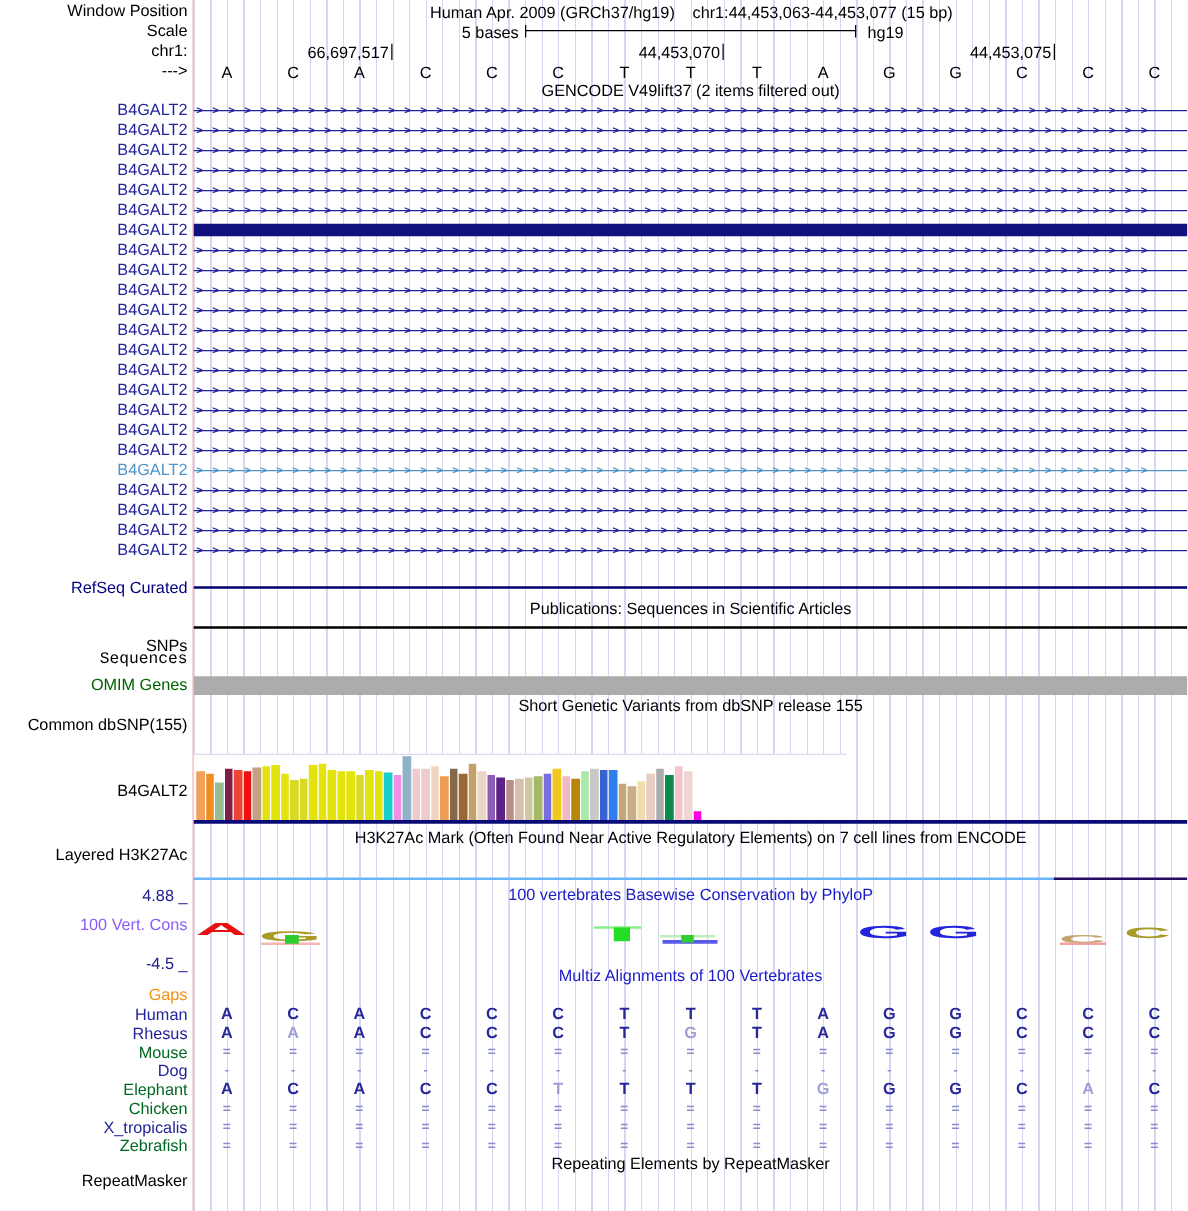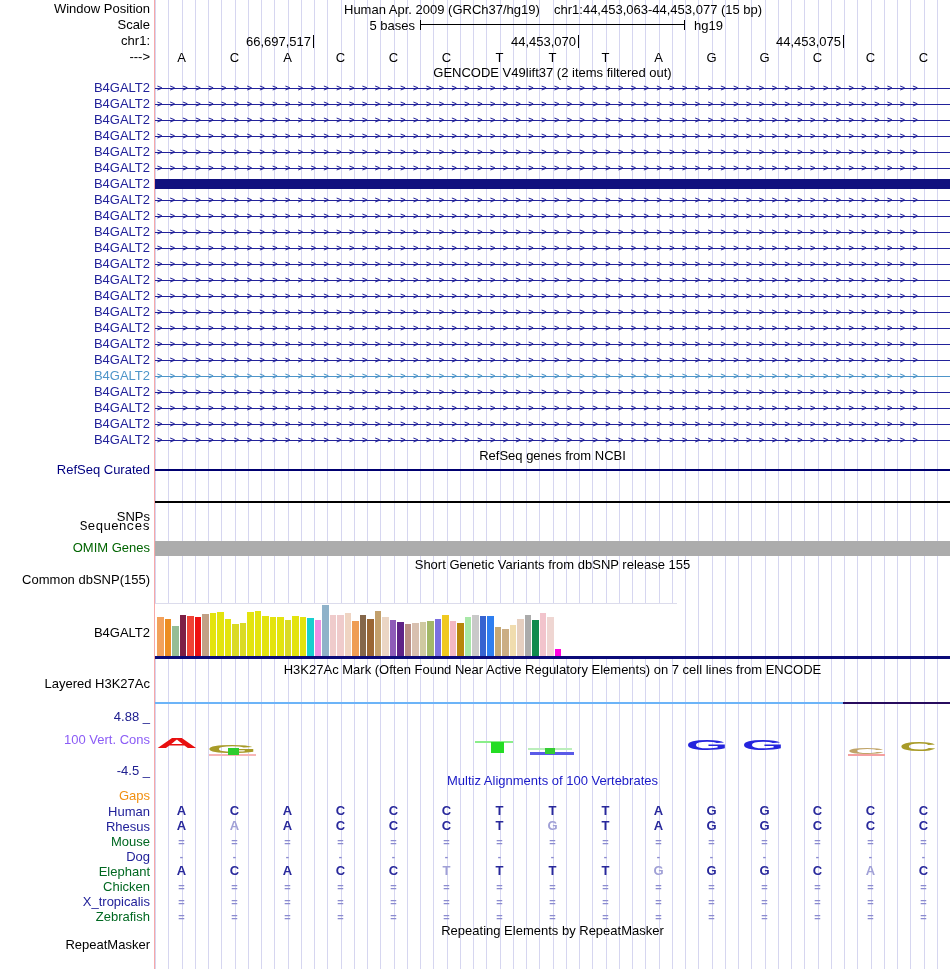--- a/index.html
+++ b/index.html
@@ -182,24 +182,24 @@
       <div class="rlabel" style="top: 321px; color: rgb(34, 34, 154);">B4GALT2</div>
       <div class="rlabel" style="top: 337px; color: rgb(34, 34, 154);">B4GALT2</div>
       <div class="rlabel" style="top: 353px; color: rgb(34, 34, 154);">B4GALT2</div>
       <div class="rlabel" style="top: 369px; color: rgb(78, 149, 201);">B4GALT2</div>
       <div class="rlabel" style="top: 385px; color: rgb(34, 34, 154);">B4GALT2</div>
       <div class="rlabel" style="top: 401px; color: rgb(34, 34, 154);">B4GALT2</div>
       <div class="rlabel" style="top: 417px; color: rgb(34, 34, 154);">B4GALT2</div>
       <div class="rlabel" style="top: 433px; color: rgb(34, 34, 154);">B4GALT2</div>
     </div>
 
-  <div class="ctitle" style="top:449px;">RefSeq genes from NCBI</div>
   <div class="rlabel" style="top:463px;color:#000080;">RefSeq Curated</div>
   <div class="hline" style="left:155px;top:469px;width:795px;height:2px;background:#000070;"></div>
 
+  <div class="ctitle" style="top:480px;">Publications: Sequences in Scientific Articles</div>
   <div class="rlabel" style="top:520px;font-family:Liberation Mono, monospace;">Sequences</div>
   <div class="hline" style="left:155px;top:501px;width:795px;height:2px;background:#000;"></div>
 
   <div class="rlabel" style="top:510px;">SNPs</div>
 
   <div class="rlabel" style="top:541px;color:#006400;">OMIM Genes</div>
   <div class="hline" style="left:155px;top:541px;width:795px;height:15px;background:#acacac;"></div>
 
   <div class="ctitle" style="top:558px;">Short Genetic Variants from dbSNP release 155</div>
   <div class="rlabel" style="top:573px;">Common dbSNP(155)</div>
@@ -263,20 +263,21 @@
         <div class="gtex-bar" style="left: 399.5px; width: 6.5px; height: 8px; background: rgb(255, 0, 224);"></div>
       </div>
   </div>
   <div class="hline" style="left:155px;top:656px;width:795px;height:3px;background:#0b0b78;"></div>
 
   <div class="ctitle" style="top:663px;">H3K27Ac Mark (Often Found Near Active Regulatory Elements) on 7 cell lines from ENCODE</div>
   <div class="rlabel" style="top:677px;">Layered H3K27Ac</div>
   <div class="hline" style="left:155px;top:702px;width:688px;height:2px;background:#6cb4f8;"></div>
   <div class="hline" style="left:843px;top:702px;width:107px;height:2px;background:#270b5e;"></div>
 
+  <div class="ctitle" style="top:709px;color:#1a1ac8;">100 vertebrates Basewise Conservation by PhyloP</div>
   <div class="rlabel" style="top:710px;color:#202090;margin-left:44px;">4.88 _</div>
   <div class="rlabel" style="top:733px;color:#8b5cf6;">100 Vert. Cons</div>
   <div class="rlabel" style="top:764px;color:#202090;">-4.5 _</div>
   <div id="cons-glyphs">
       <div class="abs" style="left: 155px; top: 736px; width: 44px; height: 15px;">
         <svg viewBox="0 0 10 14" preserveAspectRatio="none" width="100%" height="100%">
           <text x="5" y="11.5" text-anchor="middle" font-family="Liberation Sans, sans-serif" font-size="13" font-weight="bold" fill="#e81010">A</text>
         </svg>
       </div>
       <div class="abs" style="left: 207px; top: 743px; width: 50px; height: 12px;">

